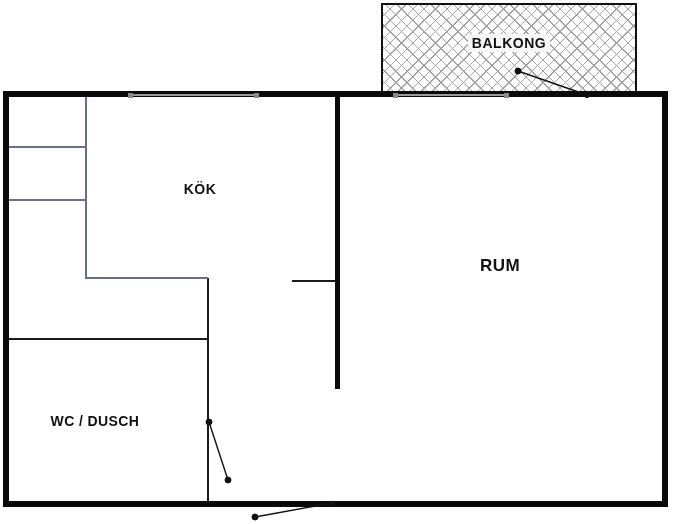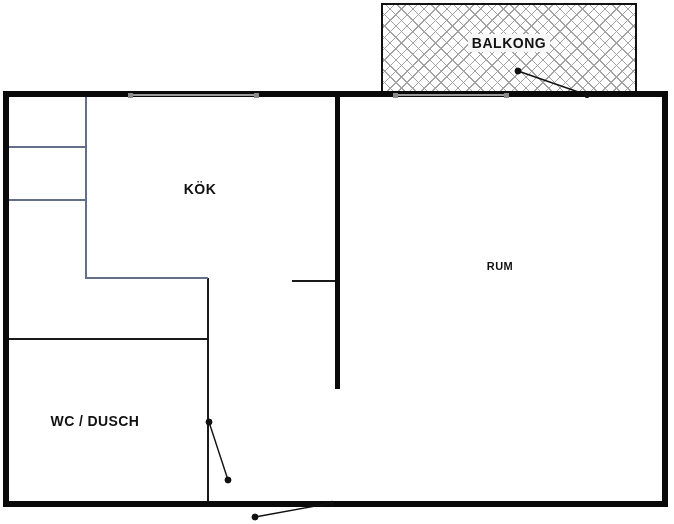--- a/index.html
+++ b/index.html
@@ -97,21 +97,21 @@
   .room-label {
     position: absolute;
     transform: translate(-50%, -50%);
     font-size: 14px;
     font-weight: 700;
     letter-spacing: 0.4px;
     color: #111111;
     white-space: nowrap;
   }
   .label-kok { left: 200px; top: 189px; }
-  .label-rum { left: 500px; top: 266px; font-size: 11px; }
+  .label-rum { left: 500px; top: 266px; font-size: 17px; }
   .label-wc  { left: 95px; top: 421px; }
   
   .annotations {
     position: absolute;
     left: 0;
     top: 0;
     width: 674px;
     height: 524px;
     pointer-events: none;
   }

